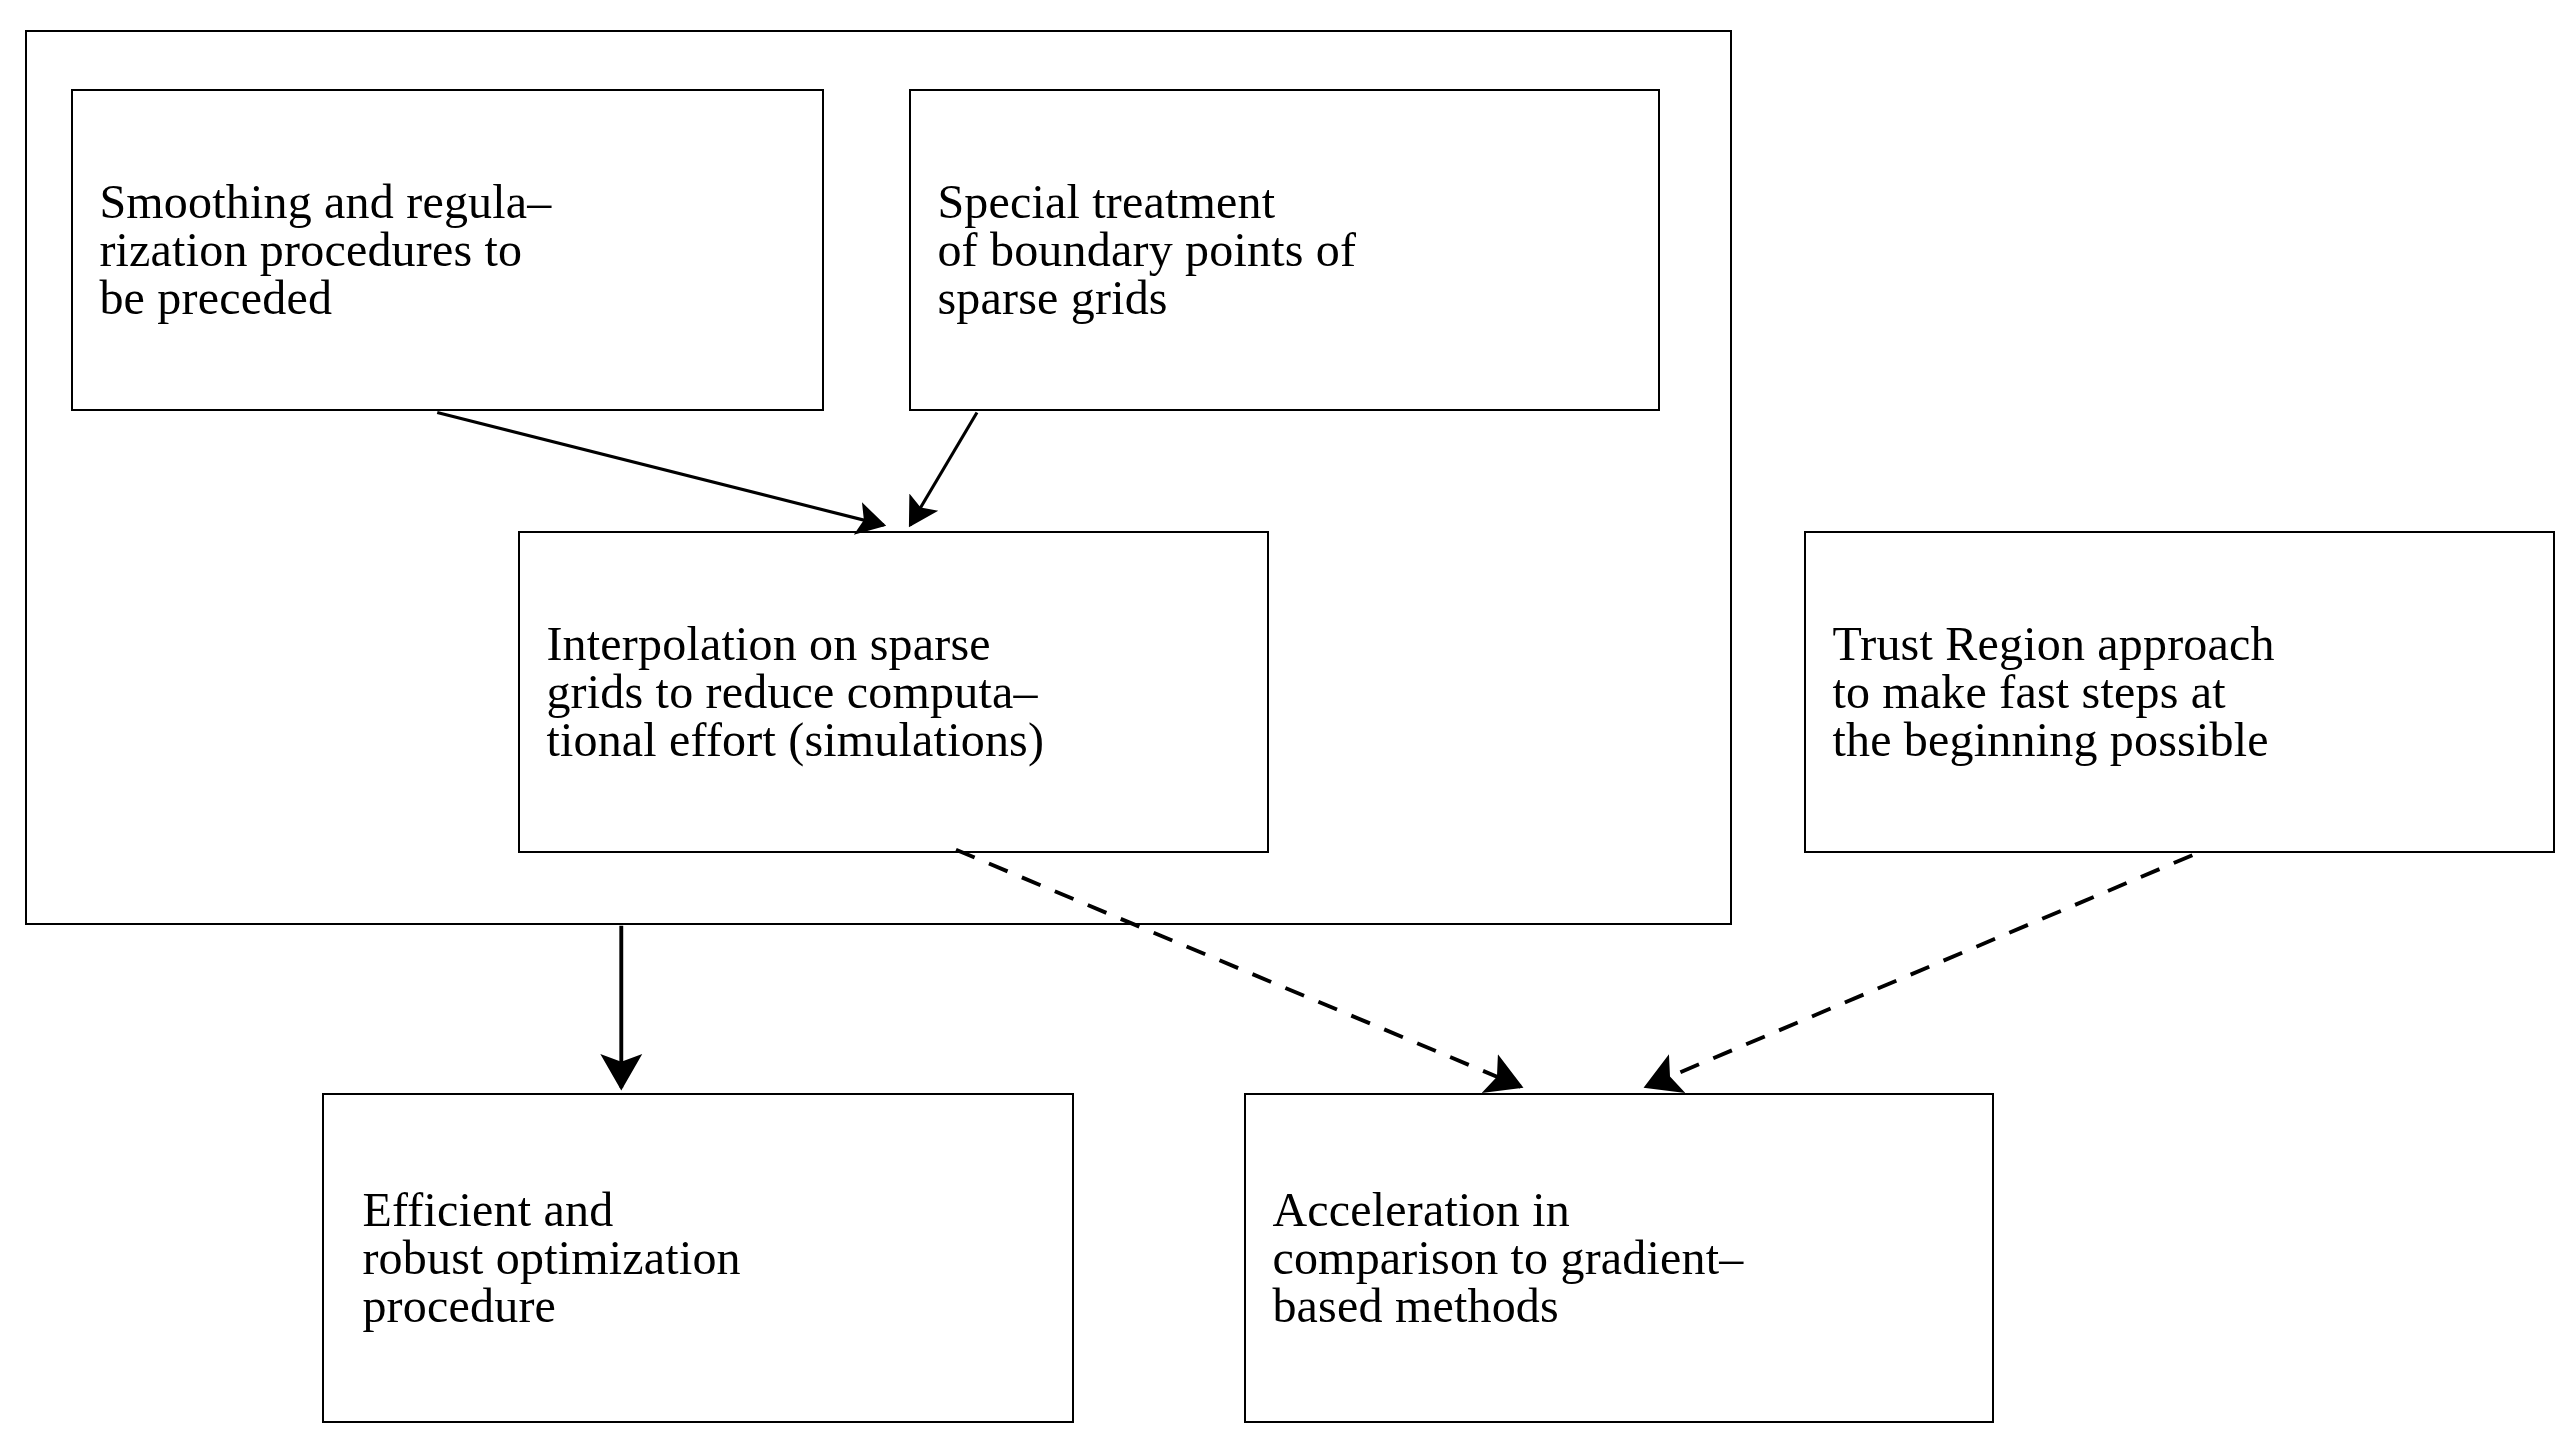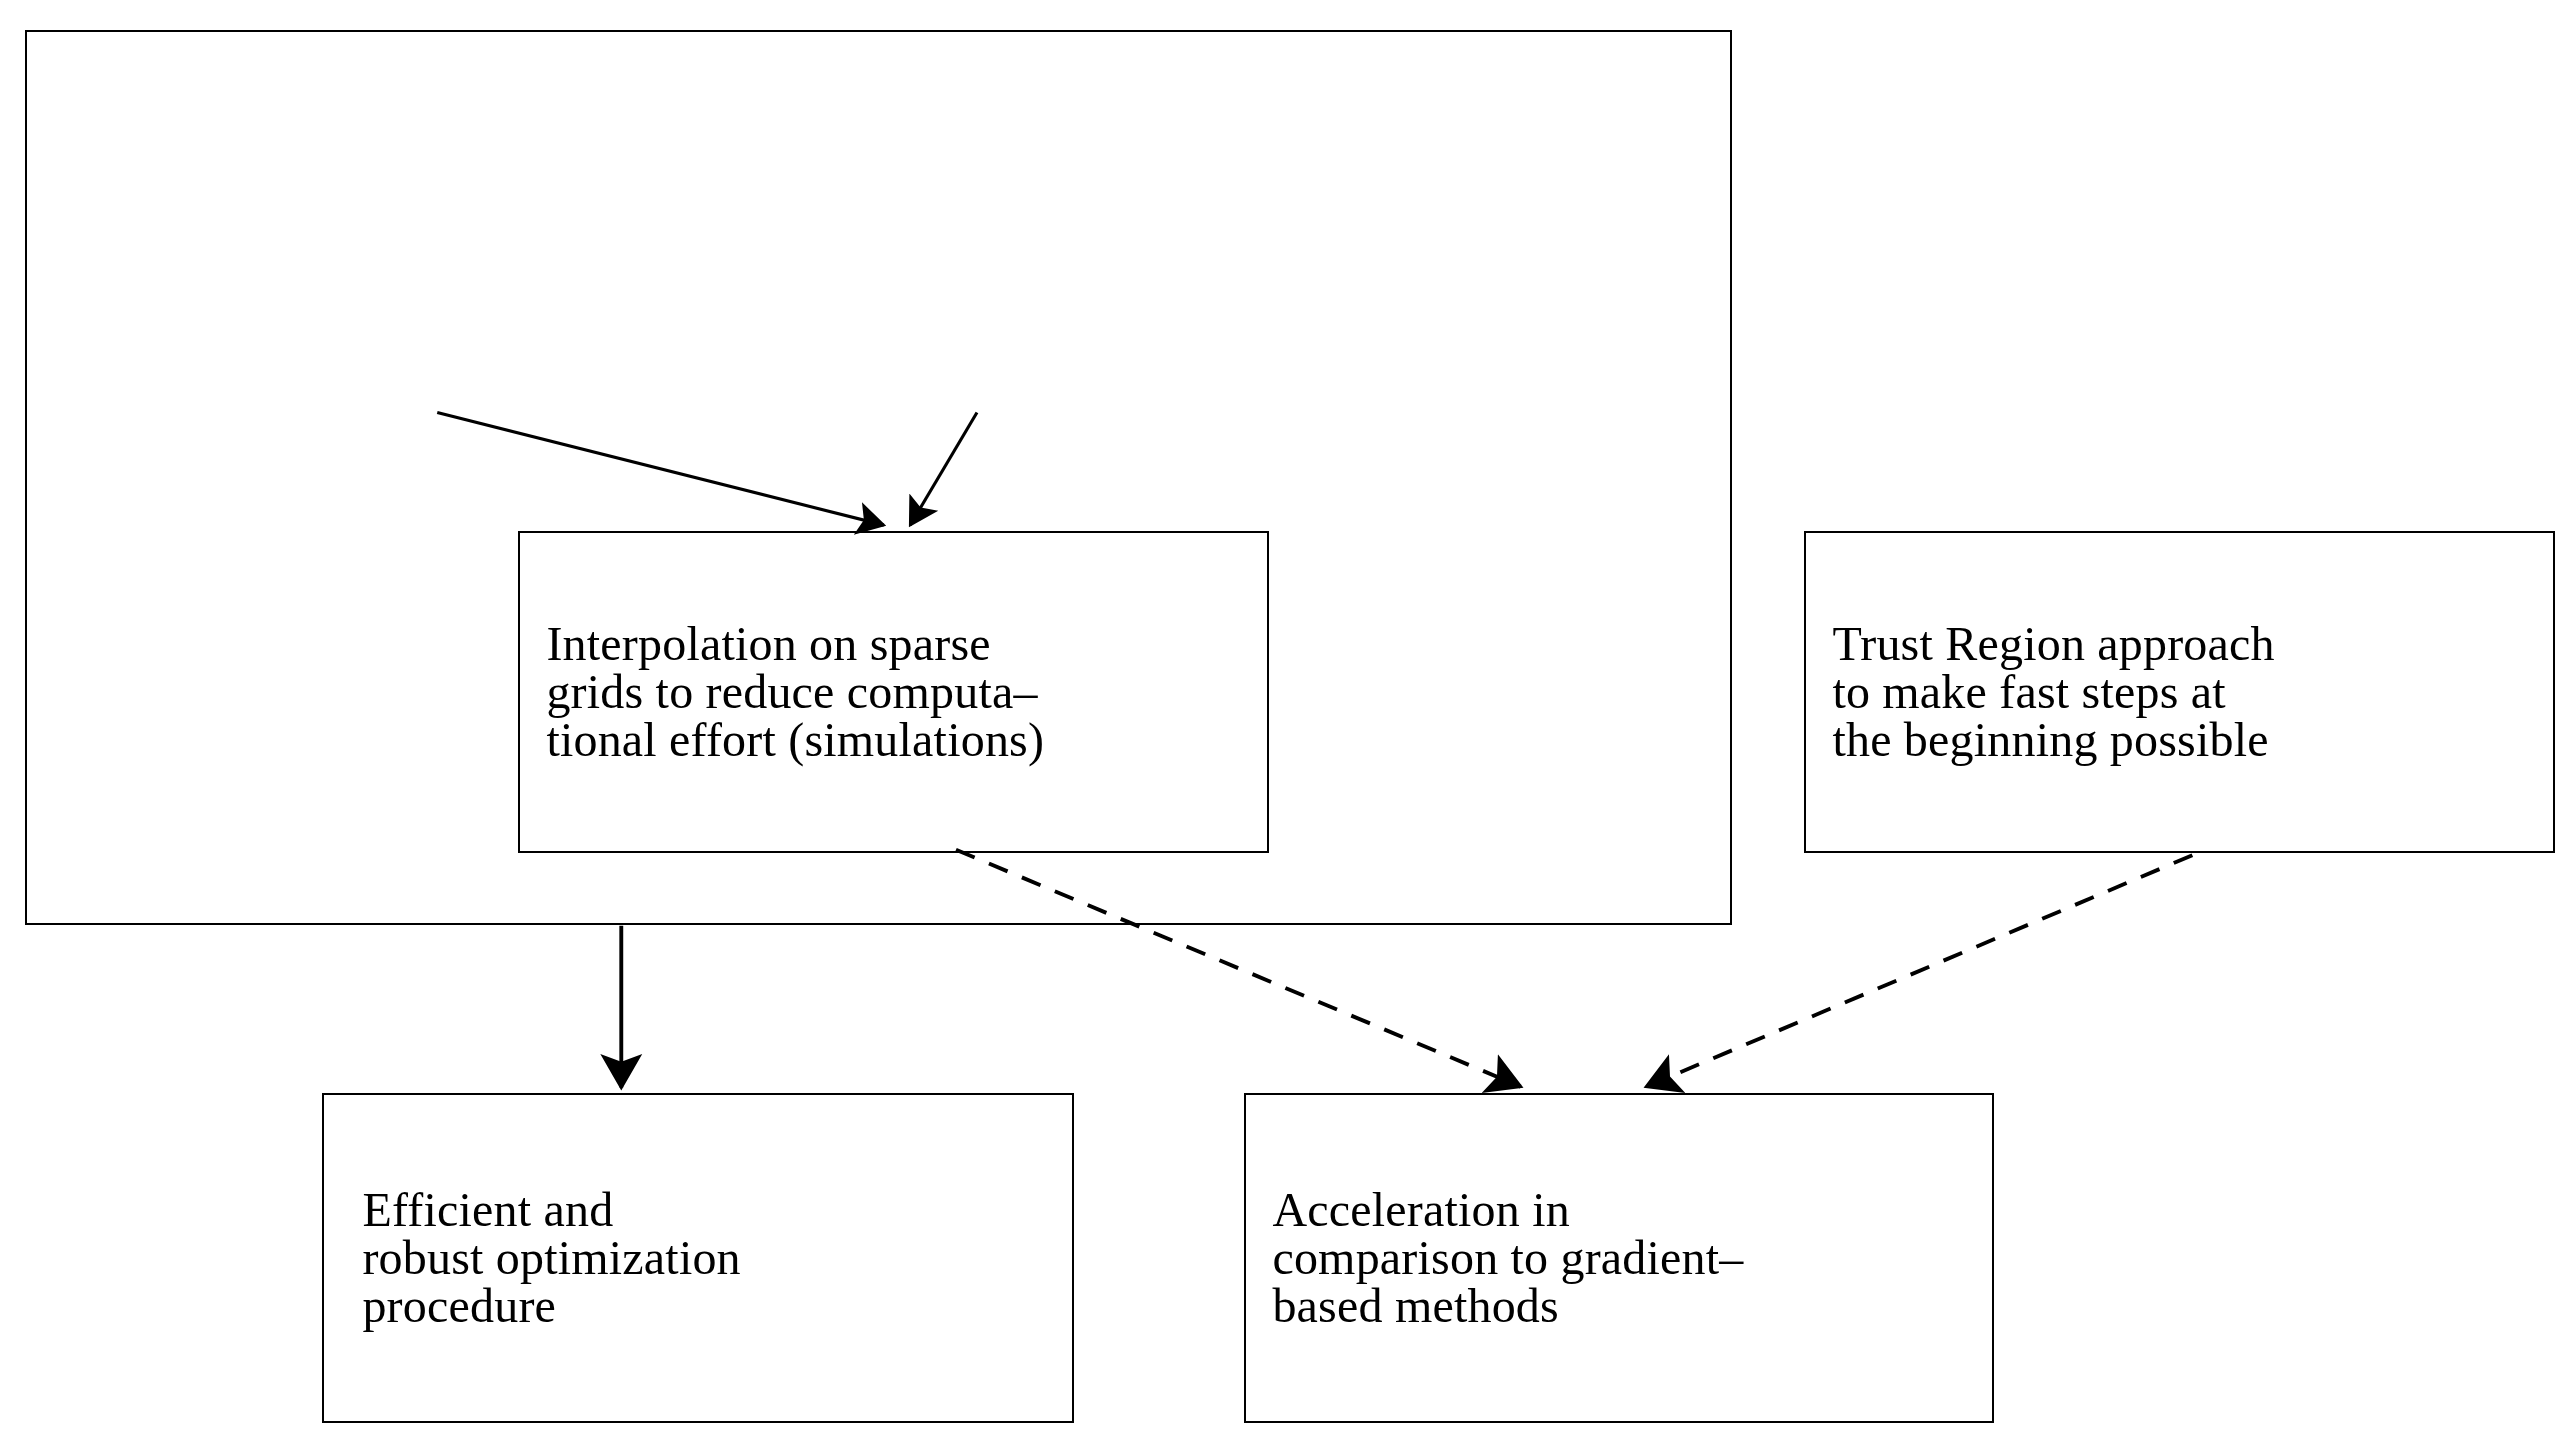--- a/index.html
+++ b/index.html
@@ -79,21 +79,31 @@
 
     <g>
       <line x1="1231" y1="1094" x2="1958" y2="1399" stroke="#000000" stroke-width="5" stroke-dasharray="26 20" marker-end="url(#ah)"></line>
     </g>
 
     <g>
       <line x1="2823" y1="1101" x2="2120" y2="1399" stroke="#000000" stroke-width="5" stroke-dasharray="26 20" marker-end="url(#ah)"></line>
     </g>
   </svg>
 
+  <div class="node" style="left:71px; top:89px; width:753px; height:322px;">
+    <div class="node-text">Smoothing and regula–
+rization procedures to
+be preceded</div>
+  </div>
 
+  <div class="node" style="left:909px; top:89px; width:751px; height:322px;">
+    <div class="node-text">Special treatment
+of boundary points of
+sparse grids</div>
+  </div>
 
   <div class="node" style="left:518px; top:531px; width:751px; height:322px;">
     <div class="node-text">Interpolation on sparse
 grids to reduce computa–
 tional effort (simulations)</div>
   </div>
 
   <div class="node" style="left:1804px; top:531px; width:751px; height:322px;">
     <div class="node-text">Trust Region approach
 to make fast steps at

